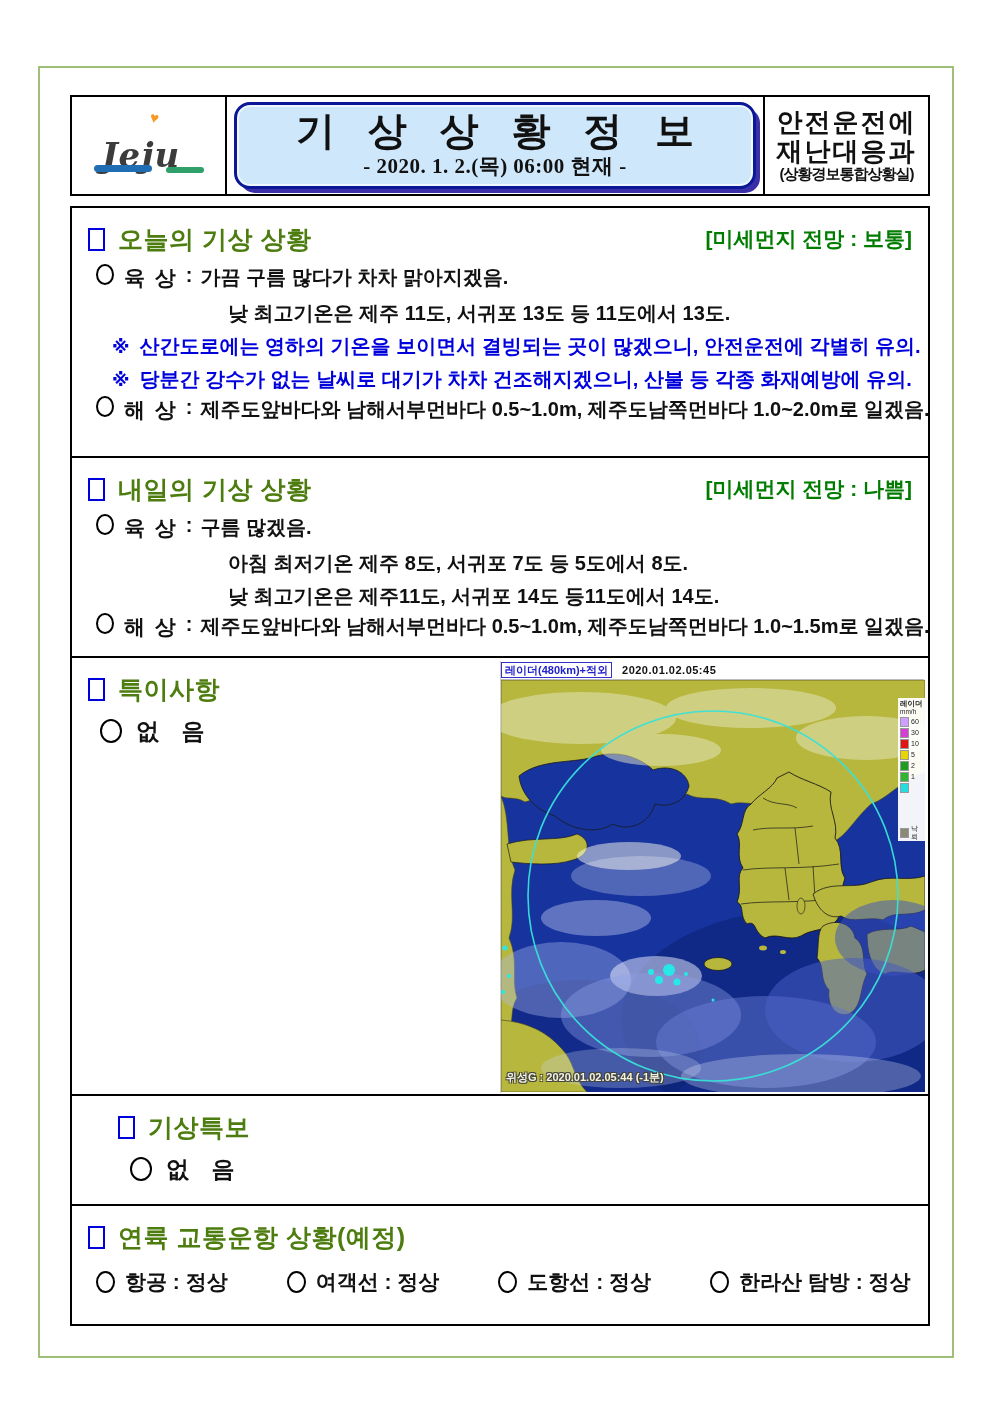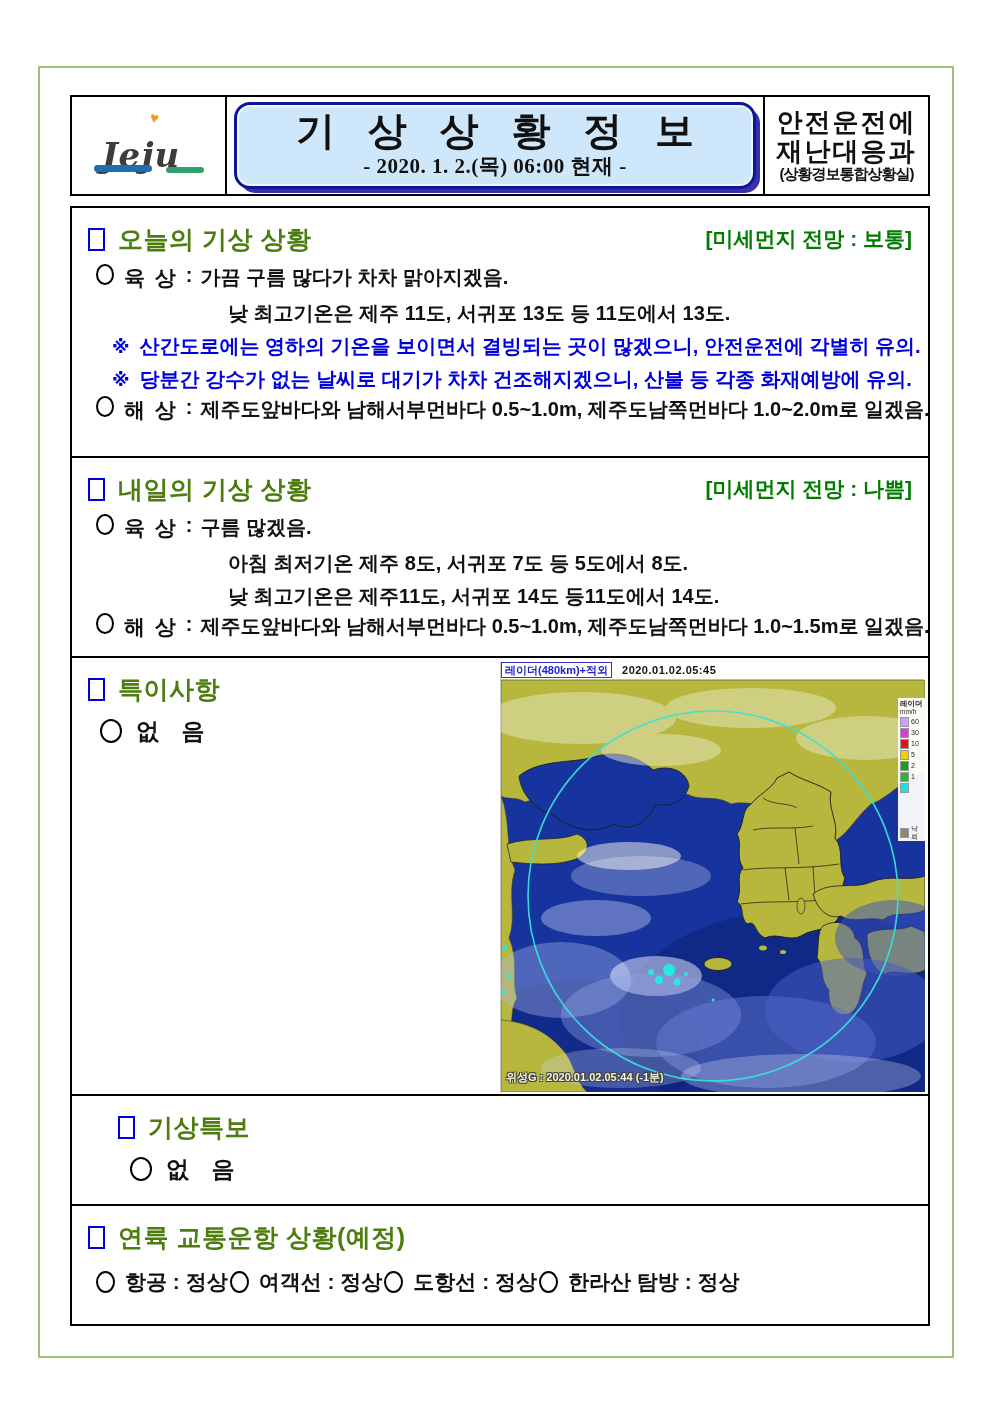--- a/index.html
+++ b/index.html
@@ -56,21 +56,21 @@
   .badge { margin-left: auto; color: #007c00; font-size: 21px; font-weight: 800; padding-right: 4px; white-space: nowrap; }
   .body-row { display: flex; align-items: flex-start; height: 33px; padding-left: 8px; font-size: 20px; font-weight: 600; white-space: nowrap; }
   .bullet { width: 18px; height: 21px; border: 2px solid #000; border-radius: 50%; margin: 0 10px 0 2px; flex: none; }
   .row-label { font-size: 21px; font-weight: 800; letter-spacing: 2px; margin-right: 8px; }
   .row-colon { margin-right: 8px; font-weight: 700; }
   .cont-row { height: 33px; line-height: 33px; padding-left: 142px; font-size: 20px; font-weight: 600; white-space: nowrap; }
   .note-row { display: flex; align-items: center; height: 33px; padding-left: 26px; color: #0000dd; font-size: 20px; font-weight: 800; white-space: nowrap; }
   .note-mark { margin-right: 10px; font-size: 18px; }
   .none-row { display: flex; align-items: center; height: 34px; padding-left: 12px; font-size: 23px; font-weight: 800; letter-spacing: 8px; }
   .none-row .bullet { width: 22px; height: 24px; margin-right: 14px; }
-  .transport-row { display: flex; align-items: center; height: 40px; padding-left: 8px; margin-top: 6px; }
+  .transport-row { display: flex; align-items: center; height: 40px; padding-left: 8px; gap: 57px; margin-top: 6px; }
   .transport-item { display: flex; align-items: center; font-size: 21px; font-weight: 800; white-space: nowrap; }
   .transport-item .bullet { width: 19px; height: 22px; }
   
   .map-wrap { position: absolute; left: 428px; top: 3px; width: 424px; height: 432px; border-left: 1px solid #cfcfcf; }
   .map-header { height: 19px; background: #fff; display: flex; align-items: center; font-size: 11px; font-weight: bold; border-bottom: 1px solid #bbb; }
   .map-header-left { color: #2222cc; border: 1px solid #3333cc; padding: 0 3px; margin-right: 10px; line-height: 14px; }
   .map-header-right { color: #111; letter-spacing: 0.5px; }
   .map-body { position: relative; width: 424px; height: 412px; overflow: hidden; background: #b91c1c; }
   .map-footer {
     position: absolute; left: 5px; bottom: 7px;

